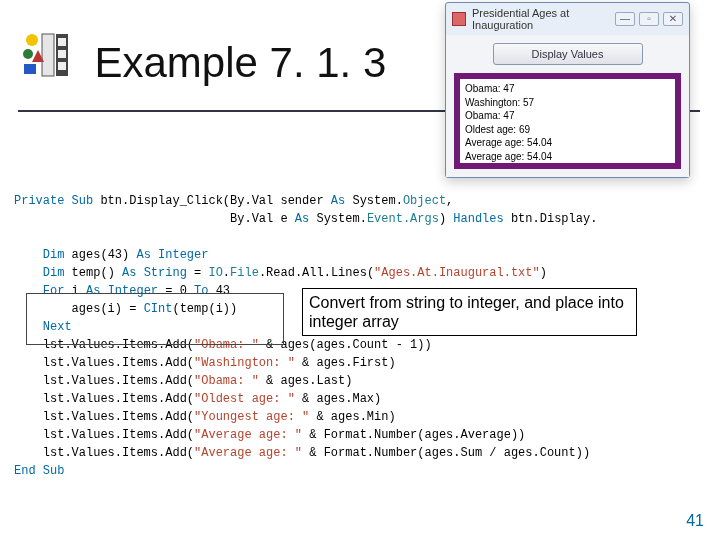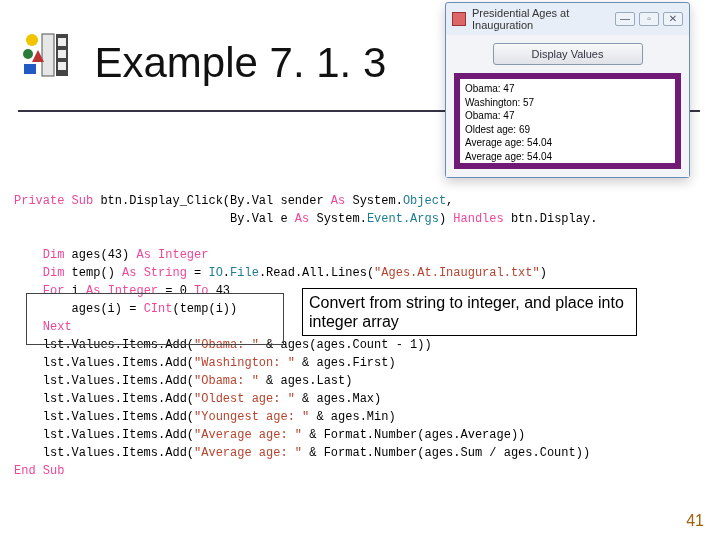--- a/index.html
+++ b/index.html
@@ -103,21 +103,21 @@
     position: absolute;
     left: 14px;
     top: 192px;
     width: 692px;
     font-family: Consolas, "Courier New", monospace;
     font-size: 12px;
     line-height: 1.5;
     color: #000;
     white-space: pre;
   }
-  .kw { color: #ec4899; }
+  .kw { color: #0369a1; }
   .ty { color: #1c7c91; }
   .st { color: #b5442e; }
 
   
   .frame {
     position: absolute;
     left: 26px;
     top: 293px;
     width: 258px;
     height: 52px;
@@ -136,21 +136,21 @@
     font-family: Arial, sans-serif;
     padding: 4px 6px;
     line-height: 1.2;
   }
 
   .pagenum {
     position: absolute;
     right: 16px;
     bottom: 10px;
     font-size: 16px;
-    color: #a16207;
+    color: #0369a1;
     font-family: Arial, sans-serif;
   }
 </style>
 </head>
 <body>
 
 <div class="header">
   <span class="logo">
     <svg width="54" height="50" viewBox="0 0 54 50">
       <rect x="24" y="4" width="12" height="42" fill="#e6e6e6" stroke="#555"></rect>

